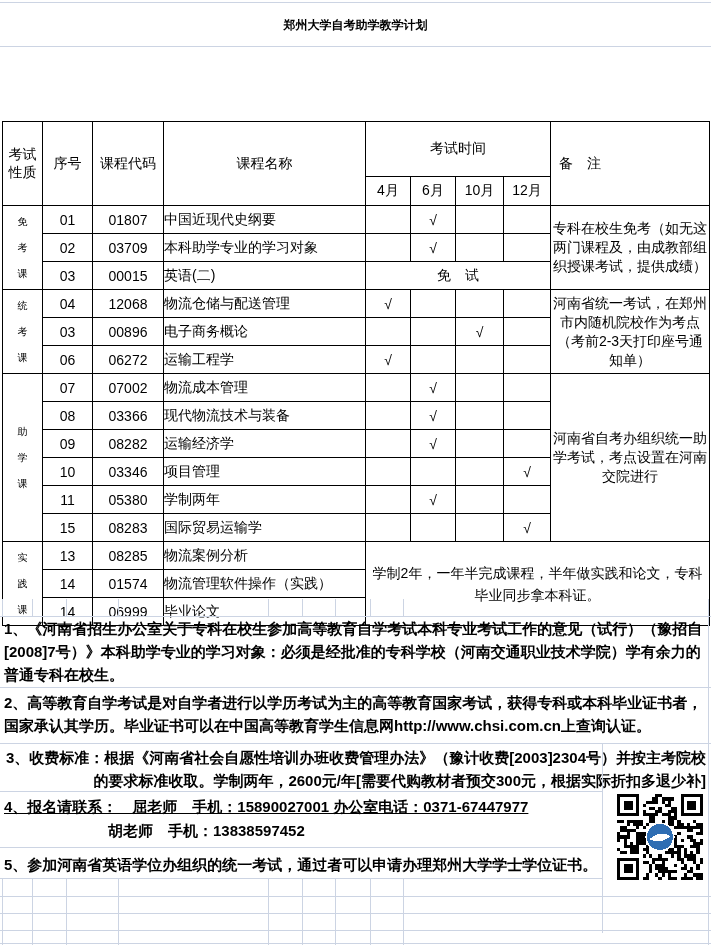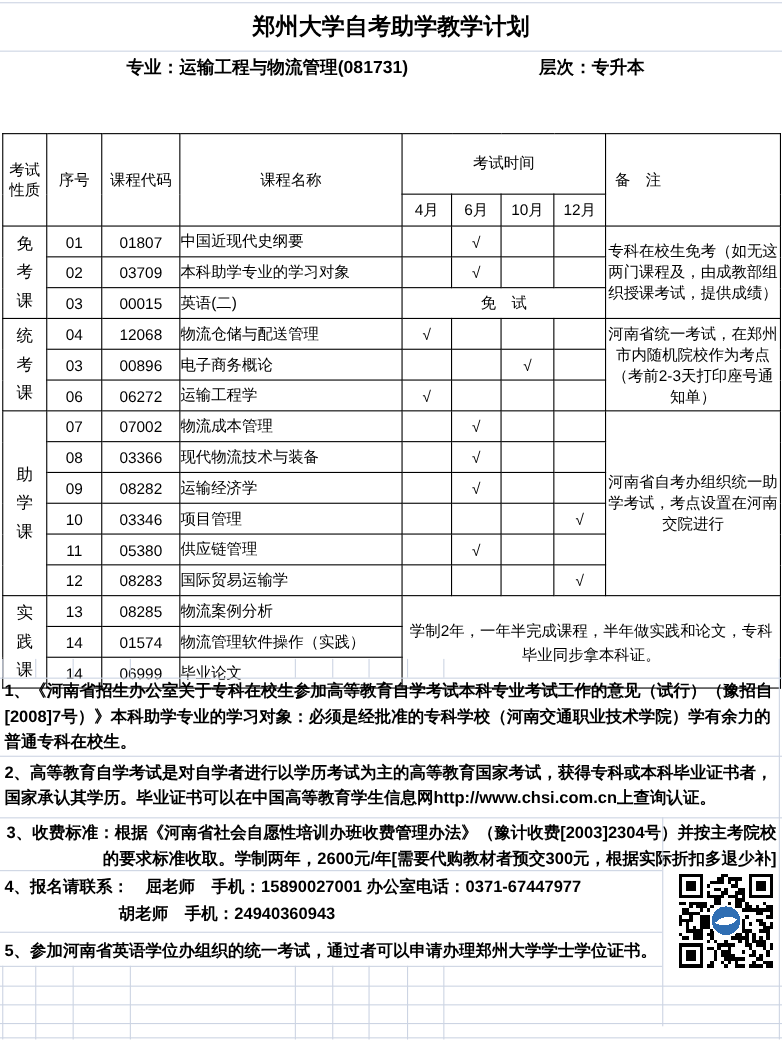--- a/index.html
+++ b/index.html
@@ -7,61 +7,59 @@
     width:711px;height:945px;position:relative;background:#ffffff;
     font-family:"Liberation Sans","DejaVu Sans",sans-serif;color:#000;
     overflow:hidden;
   }
   
   .hgrid{position:absolute;height:1px;background:#ccd4e3;}
   .vgrid{position:absolute;width:1px;background:#ccd4e3;}
 
   .title{
     position:absolute;top:3px;left:0;width:711px;height:44px;line-height:44px;
-    text-align:center;font-size:21px;font-weight:bold;
+    text-align:center;font-size:12px;font-weight:bold;
   }
   .subrow{position:absolute;top:47px;left:0;width:711px;height:30px;}
   .subrow span{position:absolute;line-height:30px;font-size:16px;font-weight:bold;white-space:pre;}
   .major{left:115px;}
   .level{left:490px;}
 
   table.plan{
     position:absolute;left:2px;top:77px;width:707px;
     border-collapse:collapse;table-layout:fixed;margin-top:44px;
   }
   table.plan td,table.plan th{
     border:1px solid #000;padding:0;font-size:14px;font-weight:normal;
     vertical-align:middle;overflow:hidden;white-space:pre-wrap;
   }
   tr.hdr1{height:55px;} tr.hdr2{height:29px;} tr.body{height:28px;}
   th.wrap{word-break:break-all;padding:0 4px;}
   td.c,th.c{text-align:center;}
   td.name{text-align:left;padding:0 0 0 6px;}
   td.remark{text-align:center;padding:2px 5px;line-height:19px;font-size:14px;}
   td.group{padding:0;}
-  .vtext{width:16px;margin:0 auto;word-break:break-all;line-height:26px;font-size:15px;text-align:center;}
+  .vtext{width:16px;margin:0 auto;word-break:break-all;line-height:26px;font-size:10px;text-align:center;}
   td.practice-merged{
     text-align:center;font-size:15px;font-weight:bold;line-height:22px;padding:0 10px;
   }
   td.m{font-size:15px;}
 
   .note{position:absolute;left:4px;font-size:15px;font-weight:bold;line-height:23px;white-space:pre-wrap;}
   .qr{position:absolute;left:614px;top:791px;width:92px;height:92px;}
 </style>
 </head>
 <body>
 
 <div class="hgrid" style="left:0;top:2px;width:711px;"></div>
 <div class="hgrid" style="left:0;top:46px;width:711px;"></div>
 
 <div class="title">郑州大学自考助学教学计划</div>
 
 <div class="subrow">
-  <span class="major">专业：运输工程与物流管理(081731)</span>
-  <span class="level">层次：专升本</span>
 </div>
 
 <table class="plan">
   <colgroup>
     <col style="width:40px">
       <col style="width:50px">
       <col style="width:71px">
       <col style="width:202px">
     <col style="width:45px">
       <col style="width:45px">
@@ -176,28 +174,28 @@
     <td class="c">03346</td>
     <td class="name">项目管理</td>
     <td class="c m"></td>
     <td class="c m"></td>
     <td class="c m"></td>
     <td class="c m">√</td>
   </tr>
   <tr class="body">
     <td class="c">11</td>
     <td class="c">05380</td>
-    <td class="name">供应链管理</td>
-    <td class="c m"></td>
-    <td class="c m">√</td>
-    <td class="c m"></td>
-    <td class="c m"></td>
-  </tr>
-  <tr class="body">
-    <td class="c">12</td>
+    <td class="name">学制两年</td>
+    <td class="c m"></td>
+    <td class="c m">√</td>
+    <td class="c m"></td>
+    <td class="c m"></td>
+  </tr>
+  <tr class="body">
+    <td class="c">15</td>
     <td class="c">08283</td>
     <td class="name">国际贸易运输学</td>
     <td class="c m"></td>
     <td class="c m"></td>
     <td class="c m"></td>
     <td class="c m">√</td>
   </tr>
 
   <tr class="body">
     <td class="group" rowspan="3"><div class="vtext">实践课</div></td>
@@ -230,22 +228,22 @@
 <div class="vgrid" style="left:370px;top:599px;height:17px;"></div>
 <div class="vgrid" style="left:403px;top:599px;height:17px;"></div>
 <div class="vgrid" style="left:708px;top:599px;height:346px;"></div>
 
 <div class="note" style="top:617px;width:702px;">1、《河南省招生办公室关于专科在校生参加高等教育自学考试本科专业考试工作的意见（试行）（豫招自[2008]7号）》本科助学专业的学习对象：必须是经批准的专科学校（河南交通职业技术学院）学有余力的普通专科在校生。</div>
 <div class="hgrid" style="left:0;top:687px;width:711px;"></div>
 <div class="note" style="top:691px;width:702px;">2、高等教育自学考试是对自学者进行以学历考试为主的高等教育国家考试，获得专科或本科毕业证书者，国家承认其学历。毕业证书可以在中国高等教育学生信息网http://www.chsi.com.cn上查询认证。</div>
 <div class="hgrid" style="left:0;top:743px;width:711px;"></div>
 <div class="note" style="top:746px;width:702px;text-align:right;">3、收费标准：根据《河南省社会自愿性培训办班收费管理办法》（豫计收费[2003]2304号）并按主考院校的要求标准收取。学制两年，2600元/年[需要代购教材者预交300元，根据实际折扣多退少补]</div>
 <div class="hgrid" style="left:0;top:791px;width:602px;"></div>
-<div class="note" style="top:795px;width:598px;">4、报名请联系：　屈老师　手机：15890027001 办公室电话：0371-67447977</div>
-<div class="note" style="left:108px;top:819px;width:490px;">胡老师　手机：24940360943</div>
+<div class="note" style="top:795px;width:598px;text-decoration:underline;">4、报名请联系：　屈老师　手机：15890027001 办公室电话：0371-67447977</div>
+<div class="note" style="left:108px;top:819px;width:490px;">胡老师　手机：13838597452</div>
 <div class="hgrid" style="left:0;top:847px;width:602px;"></div>
 <div class="note" style="top:853px;width:598px;">5、参加河南省英语学位办组织的统一考试，通过者可以申请办理郑州大学学士学位证书。</div>
 <div class="hgrid" style="left:0;top:878px;width:602px;"></div>
 <div class="vgrid" style="left:602px;top:743px;height:190px;"></div>
 
 <div class="hgrid" style="left:0;top:896px;width:711px;"></div>
 <div class="hgrid" style="left:0;top:913px;width:711px;"></div>
 <div class="hgrid" style="left:0;top:930px;width:711px;"></div>
 <div class="hgrid" style="left:0;top:943px;width:711px;"></div>
 <div class="vgrid" style="left:2px;top:878px;height:67px;"></div>

